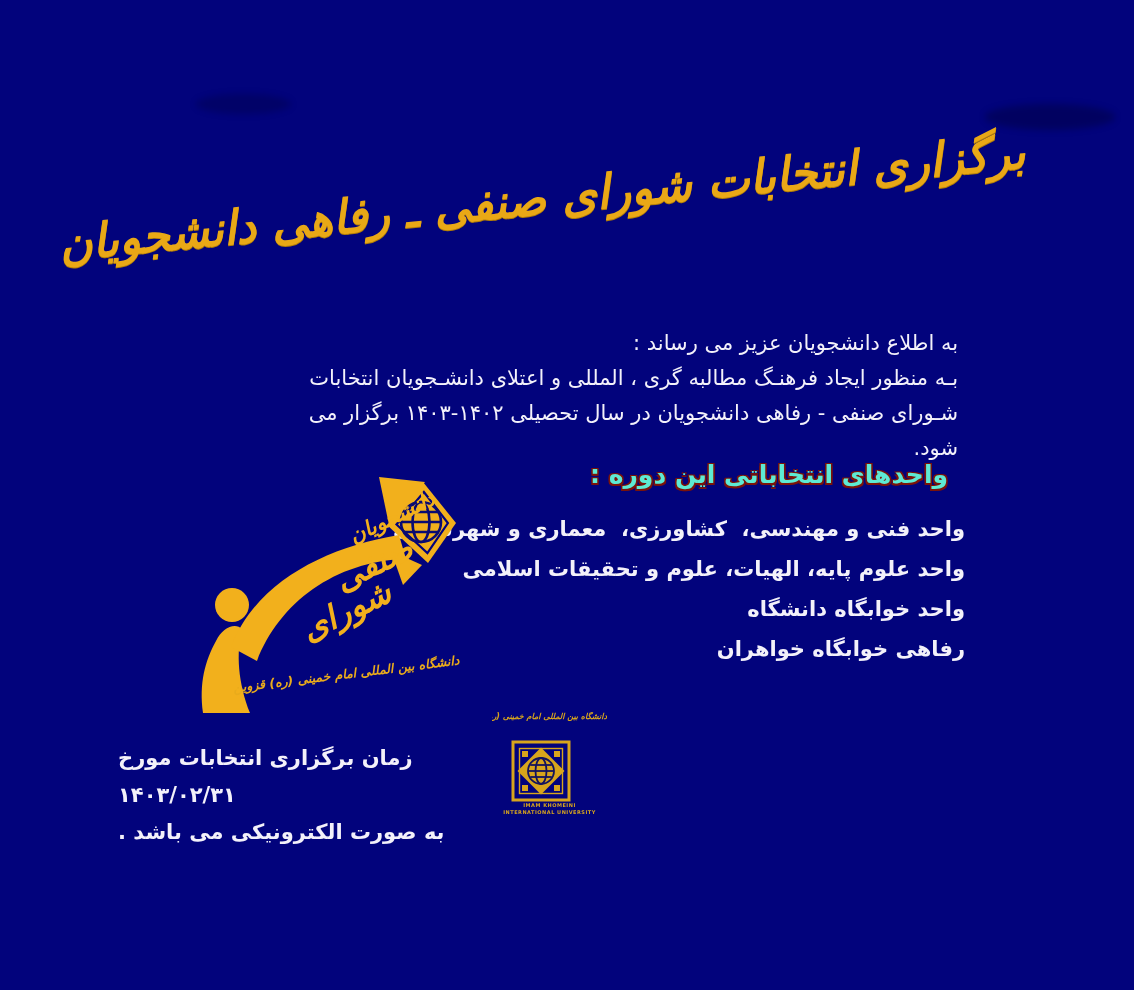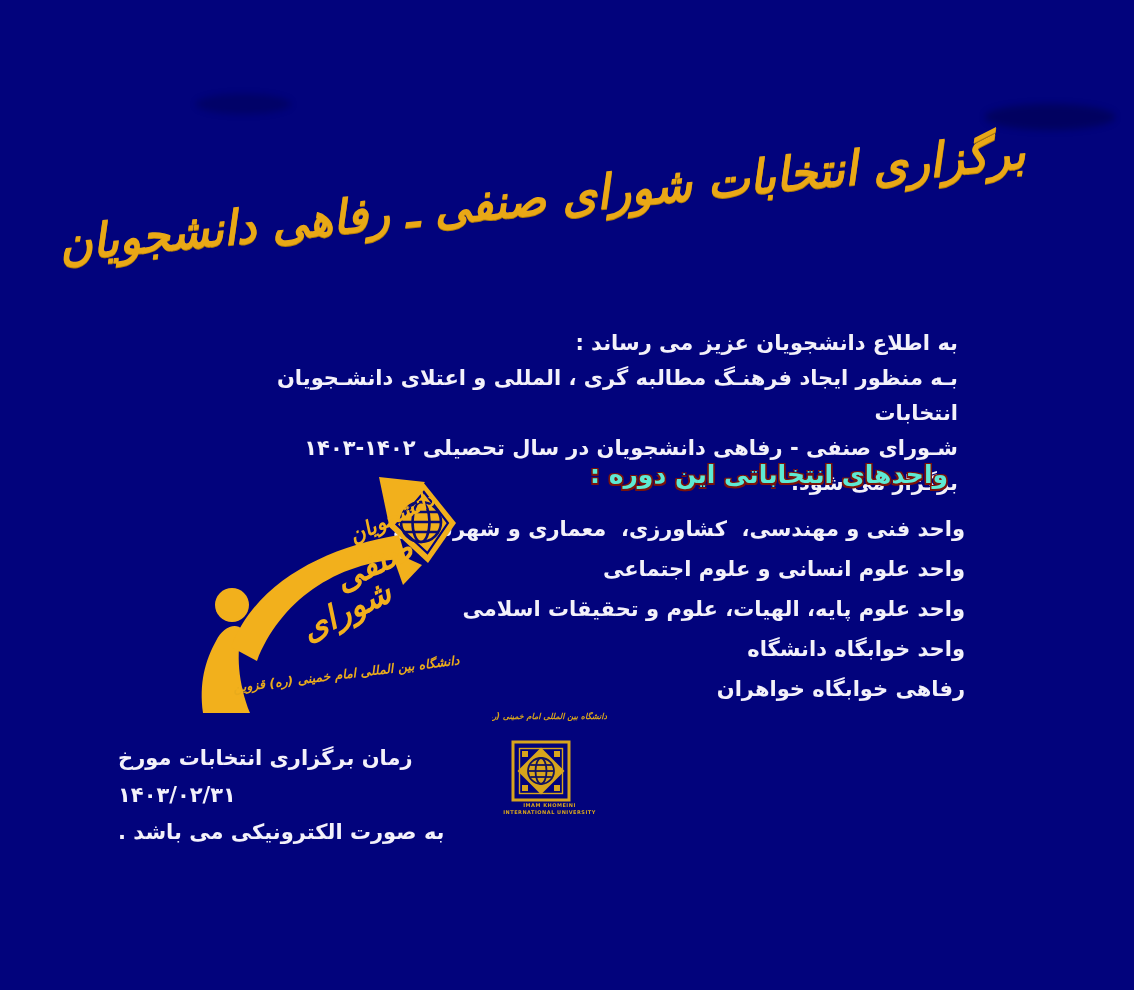--- a/index.html
+++ b/index.html
@@ -14,21 +14,21 @@
     color:#e9a816;font-size:47px;font-weight:bold;font-style:italic;
     direction:rtl;text-align:center;white-space:nowrap;
     transform:rotate(-5.5deg) scaleX(.96);transform-origin:center;
     text-shadow:0 1px 0 #b07c07;
     letter-spacing:-1px;
   }
   
   .announce{
     position:absolute;top:326px;right:176px;width:700px;
     direction:rtl;text-align:right;
-    color:#f3f1fa;font-size:21px;font-weight:bold;line-height:35px;
+    color:#f3f1fa;font-size:21px;font-weight:normal;line-height:35px;
   }
   
   .units-heading{
     position:absolute;top:460px;right:186px;
     direction:rtl;font-size:25px;font-weight:bold;color:#5eead4;
     text-shadow:1.5px 1.5px 0 #7b140a,-1.5px -1.5px 0 #7b140a,1.5px -1.5px 0 #7b140a,-1.5px 1.5px 0 #7b140a,0 2px 0 #7b140a;
   }
   .units-list{
     position:absolute;top:512px;right:169px;
     direction:rtl;text-align:right;
@@ -88,21 +88,20 @@
 
   <div class="announce">
     <div>به اطلاع دانشجویان عزیز می رساند :</div>
     <div>بـه منظور ایجاد فرهنـگ مطالبه گری ، المللی و اعتلای دانشـجویان انتخابات</div>
     <div>شـورای صنفی - رفاهی دانشجویان در سال تحصیلی ۱۴۰۲-۱۴۰۳ برگزار می شود.</div>
   </div>
 
   <div class="units-heading">واحدهای انتخاباتی این دوره :</div>
   <div class="units-list">
     <div class="unit">واحد فنی و مهندسی،  کشاورزی،  معماری و شهرسازی</div>
-    <div class="unit">واحد علوم انسانی و علوم اجتماعی</div>
     <div class="unit">واحد علوم پایه، الهیات، علوم و تحقیقات اسلامی</div>
     <div class="unit">واحد خوابگاه دانشگاه</div>
     <div class="unit">رفاهی خوابگاه خواهران</div>
   </div>
 
   <svg class="council-logo" viewBox="0 0 310 275" xmlns="http://www.w3.org/2000/svg">
 
     <circle cx="57" cy="150" r="17" fill="#f2b01c"></circle>
 
     <path fill="#f2b01c" d="M28,258 C24,228 30,206 41,186 C47,173 60,167 67,174 C61,198 63,228 75,258 Z"></path>

